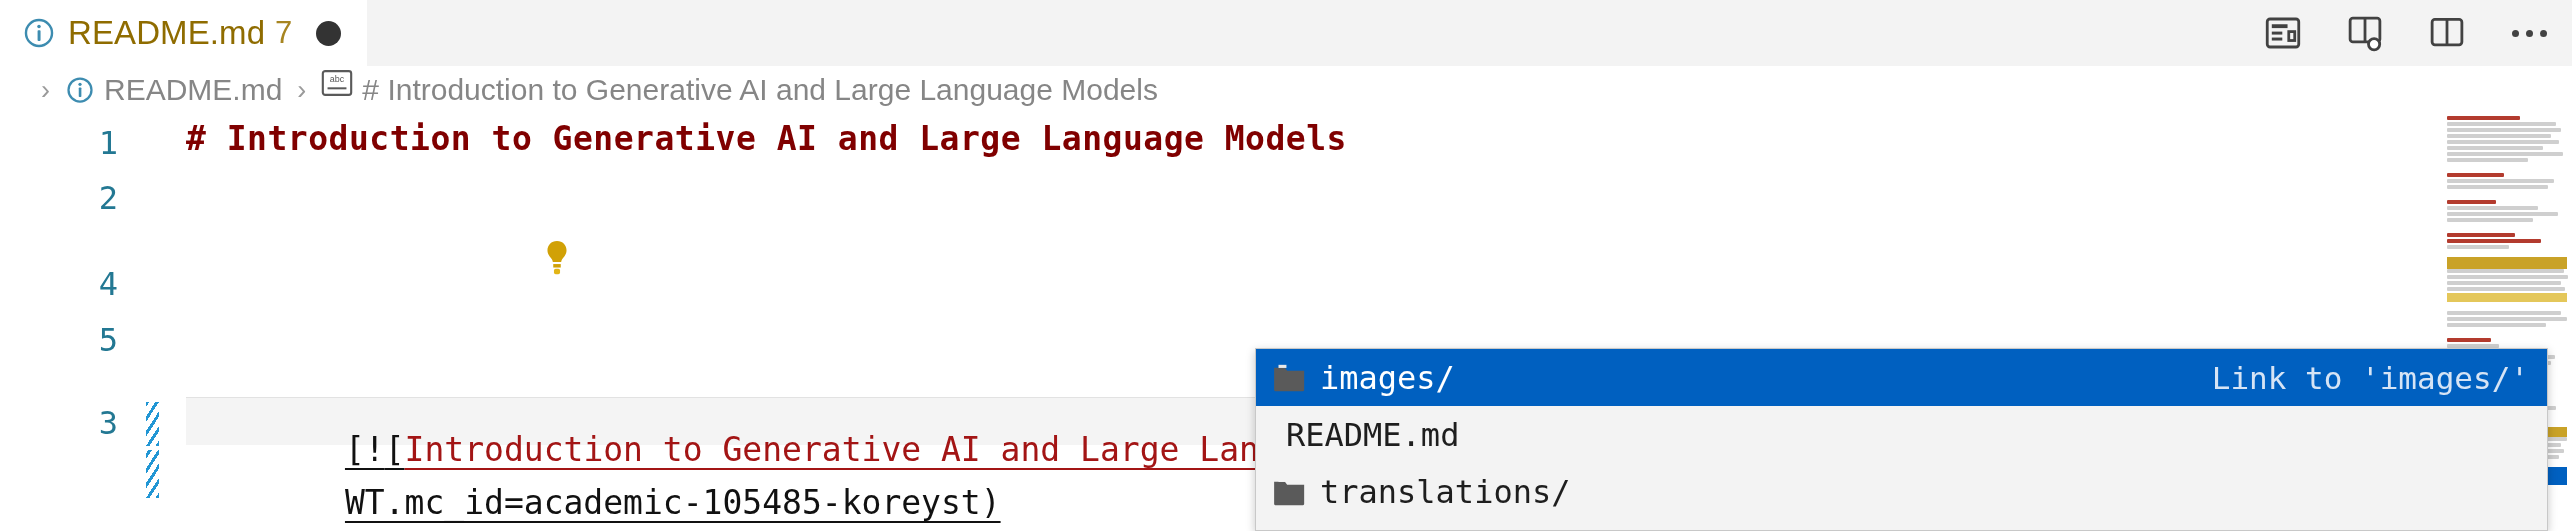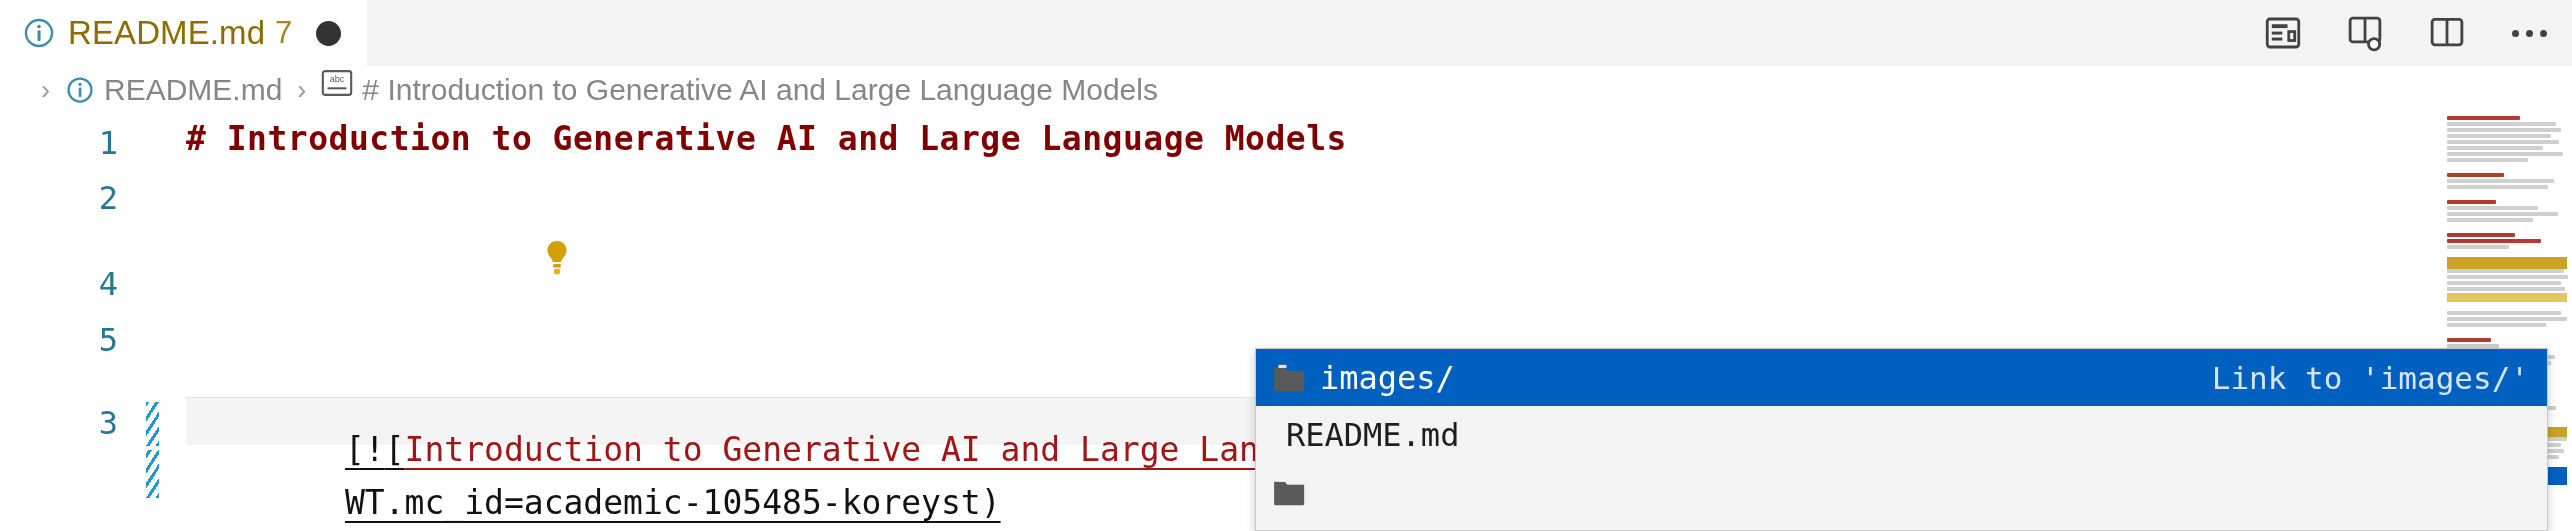--- a/index.html
+++ b/index.html
@@ -350,17 +350,18 @@
       <span class="sg-label">README.md</span>
     </div>
 
     <div class="sg-row">
       <span class="sg-icon">
         <svg viewBox="0 0 24 21" width="34" height="30">
           <path d="M1.5 3.2h7.6l1.6 2.2h12V19a.8.8 0 0 1-.8.8H2.3a.8.8 0 0 1-.8-.8V3.2z" fill="#5a5a5a"></path>
           <path d="M4.6 1.2h5.6v2.2H4.6z" fill="#f3f3f3"></path>
         </svg>
       </span>
+      <span class="sg-label">translations/</span>
     </div>
 
   </div>
 
 </div>
 
 </body></html>

